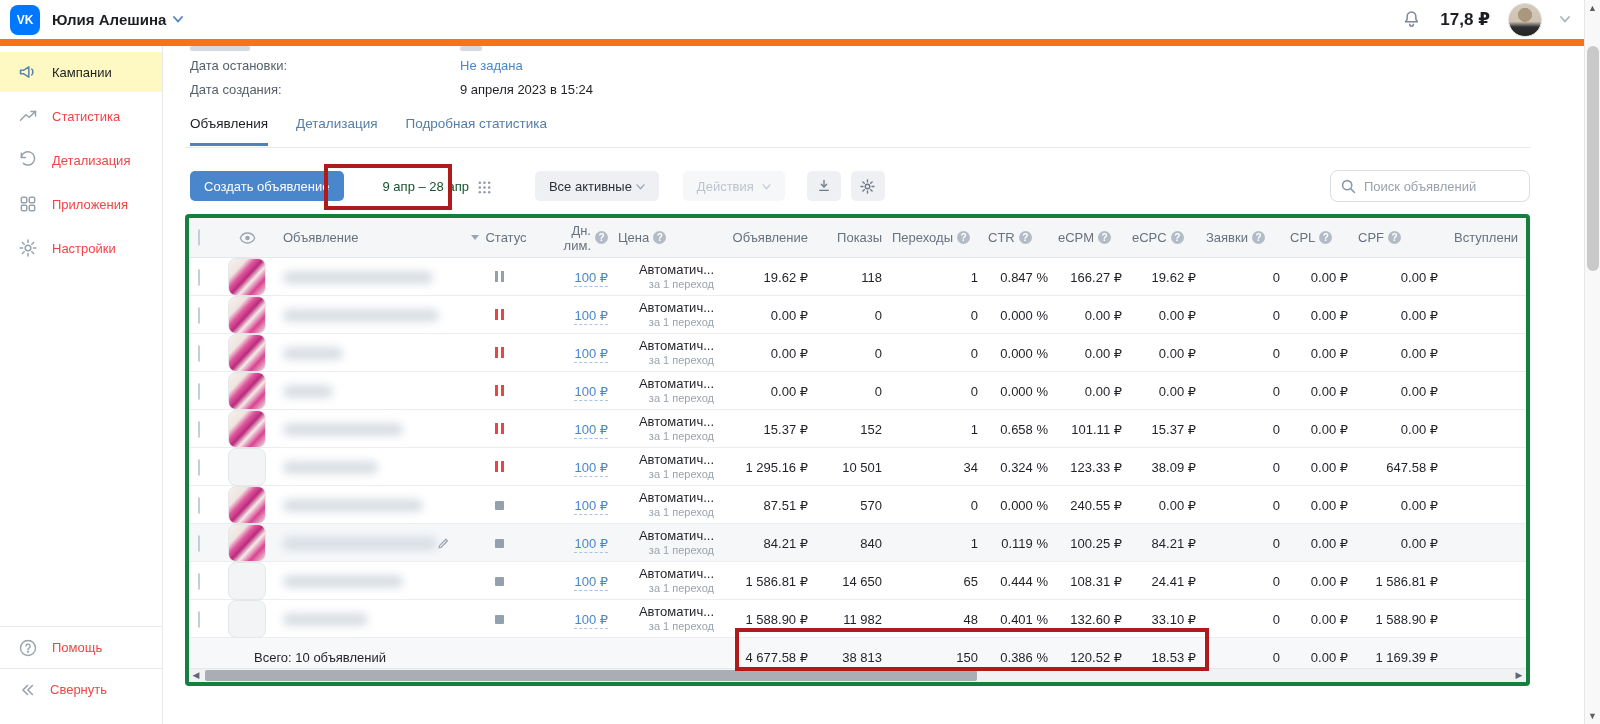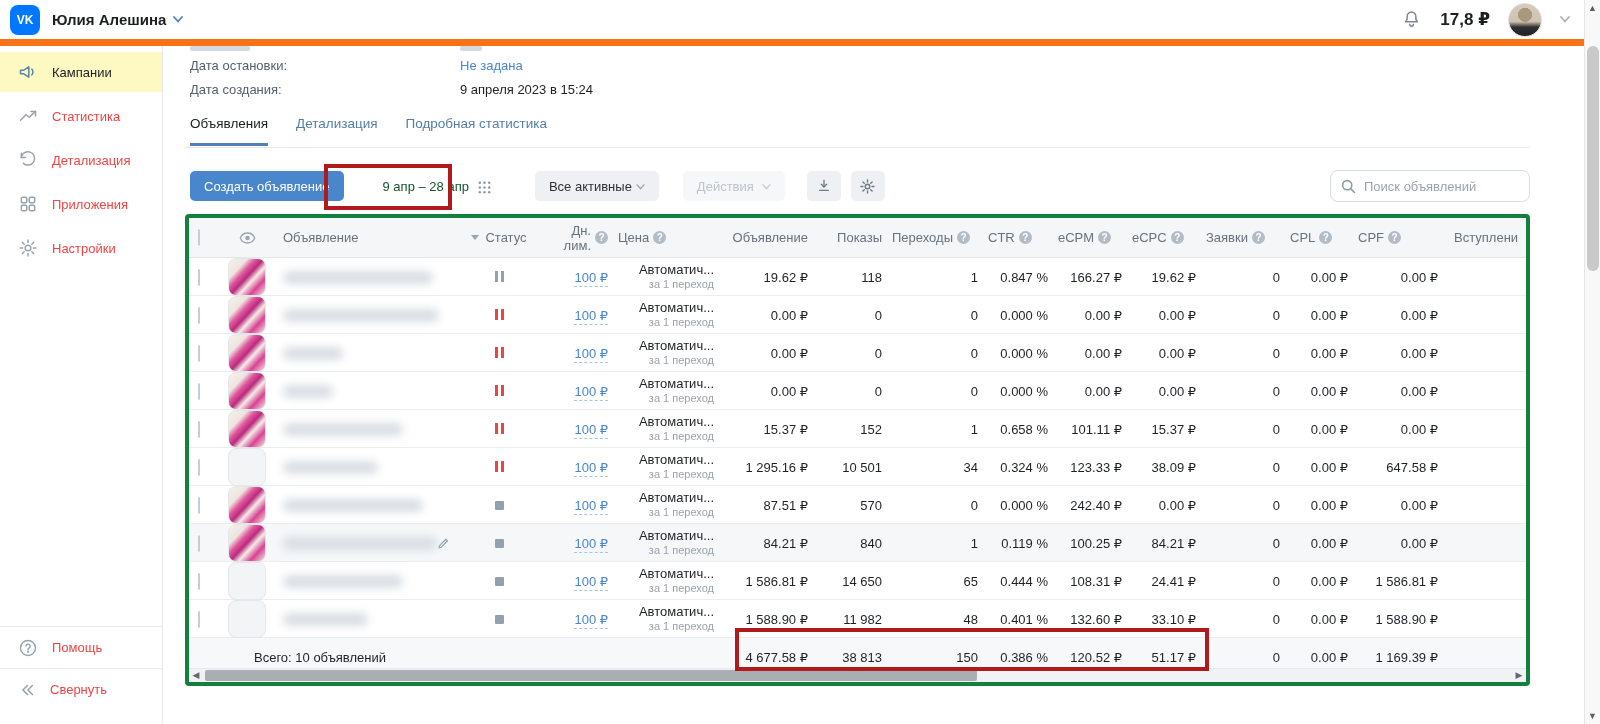--- a/index.html
+++ b/index.html
@@ -514,21 +514,21 @@
     <div class="statuscell"><span class="sticon stopped"></span></div>
     <div class="num"><span class="limit">100 ₽</span></div>
     <div class="pricecell">
       <div>Автоматич...</div>
       <div class="pricesub">за 1 переход</div>
     </div>
     <div class="num">87.51 ₽</div>
     <div class="num">570</div>
     <div class="num">0</div>
     <div class="num">0.000 %</div>
-    <div class="num">242.40 ₽</div>
+    <div class="num">240.55 ₽</div>
     <div class="num">0.00 ₽</div>
     <div class="num">0</div>
     <div class="num">0.00 ₽</div>
     <div class="num">0.00 ₽</div>
     <div></div>
   </div>
 
   <div class="grid trow hl">
     <div><span class="cb"></span></div>
     <div>
@@ -619,21 +619,21 @@
 
     <div class="grid tfoot">
       <div class="foot-label">Всего: 10 объявлений</div>
       <div></div>
         <div></div>
       <div class="num">4 677.58 ₽</div>
       <div class="num">38 813</div>
       <div class="num">150</div>
       <div class="num">0.386 %</div>
       <div class="num">120.52 ₽</div>
-      <div class="num">51.17 ₽</div>
+      <div class="num">18.53 ₽</div>
       <div class="num">0</div>
       <div class="num">0.00 ₽</div>
       <div class="num">1 169.39 ₽</div>
       <div></div>
     </div>
 
     <div class="hscroll">
       <div class="hs-arrow" style="left:0">◀</div>
       <div class="hs-thumb"></div>
       <div class="hs-arrow" style="right:0">▶</div>

